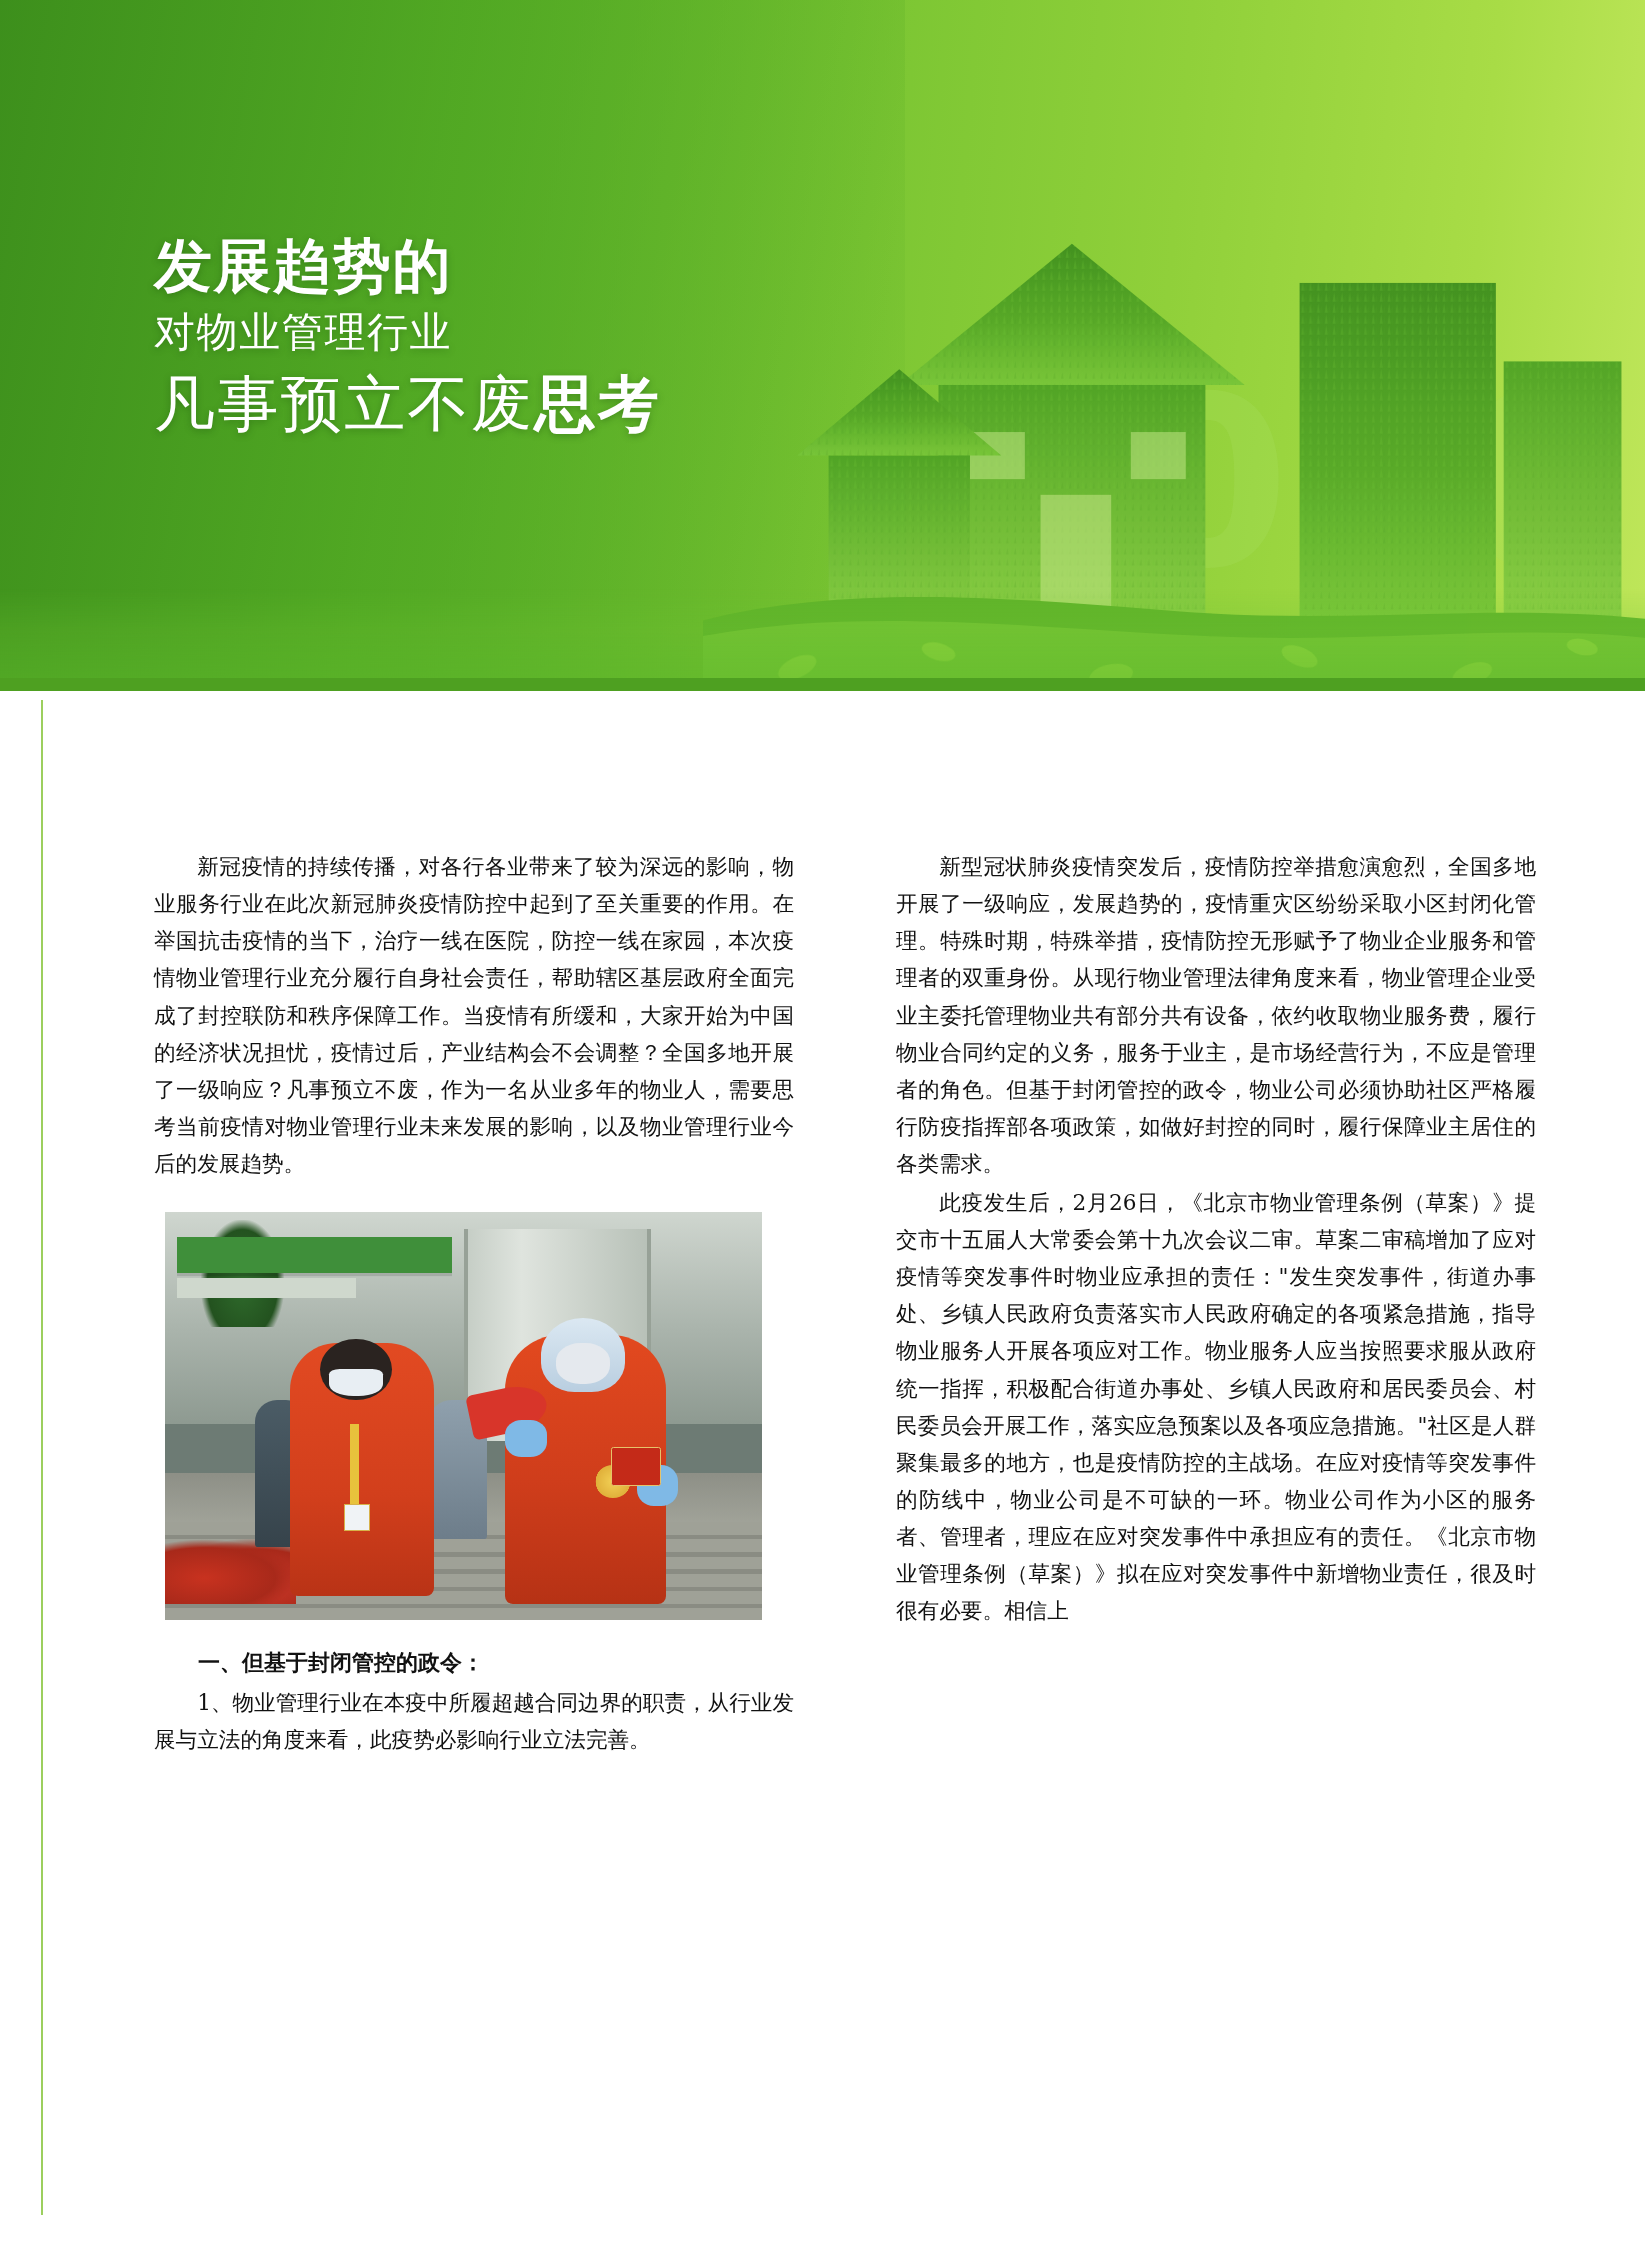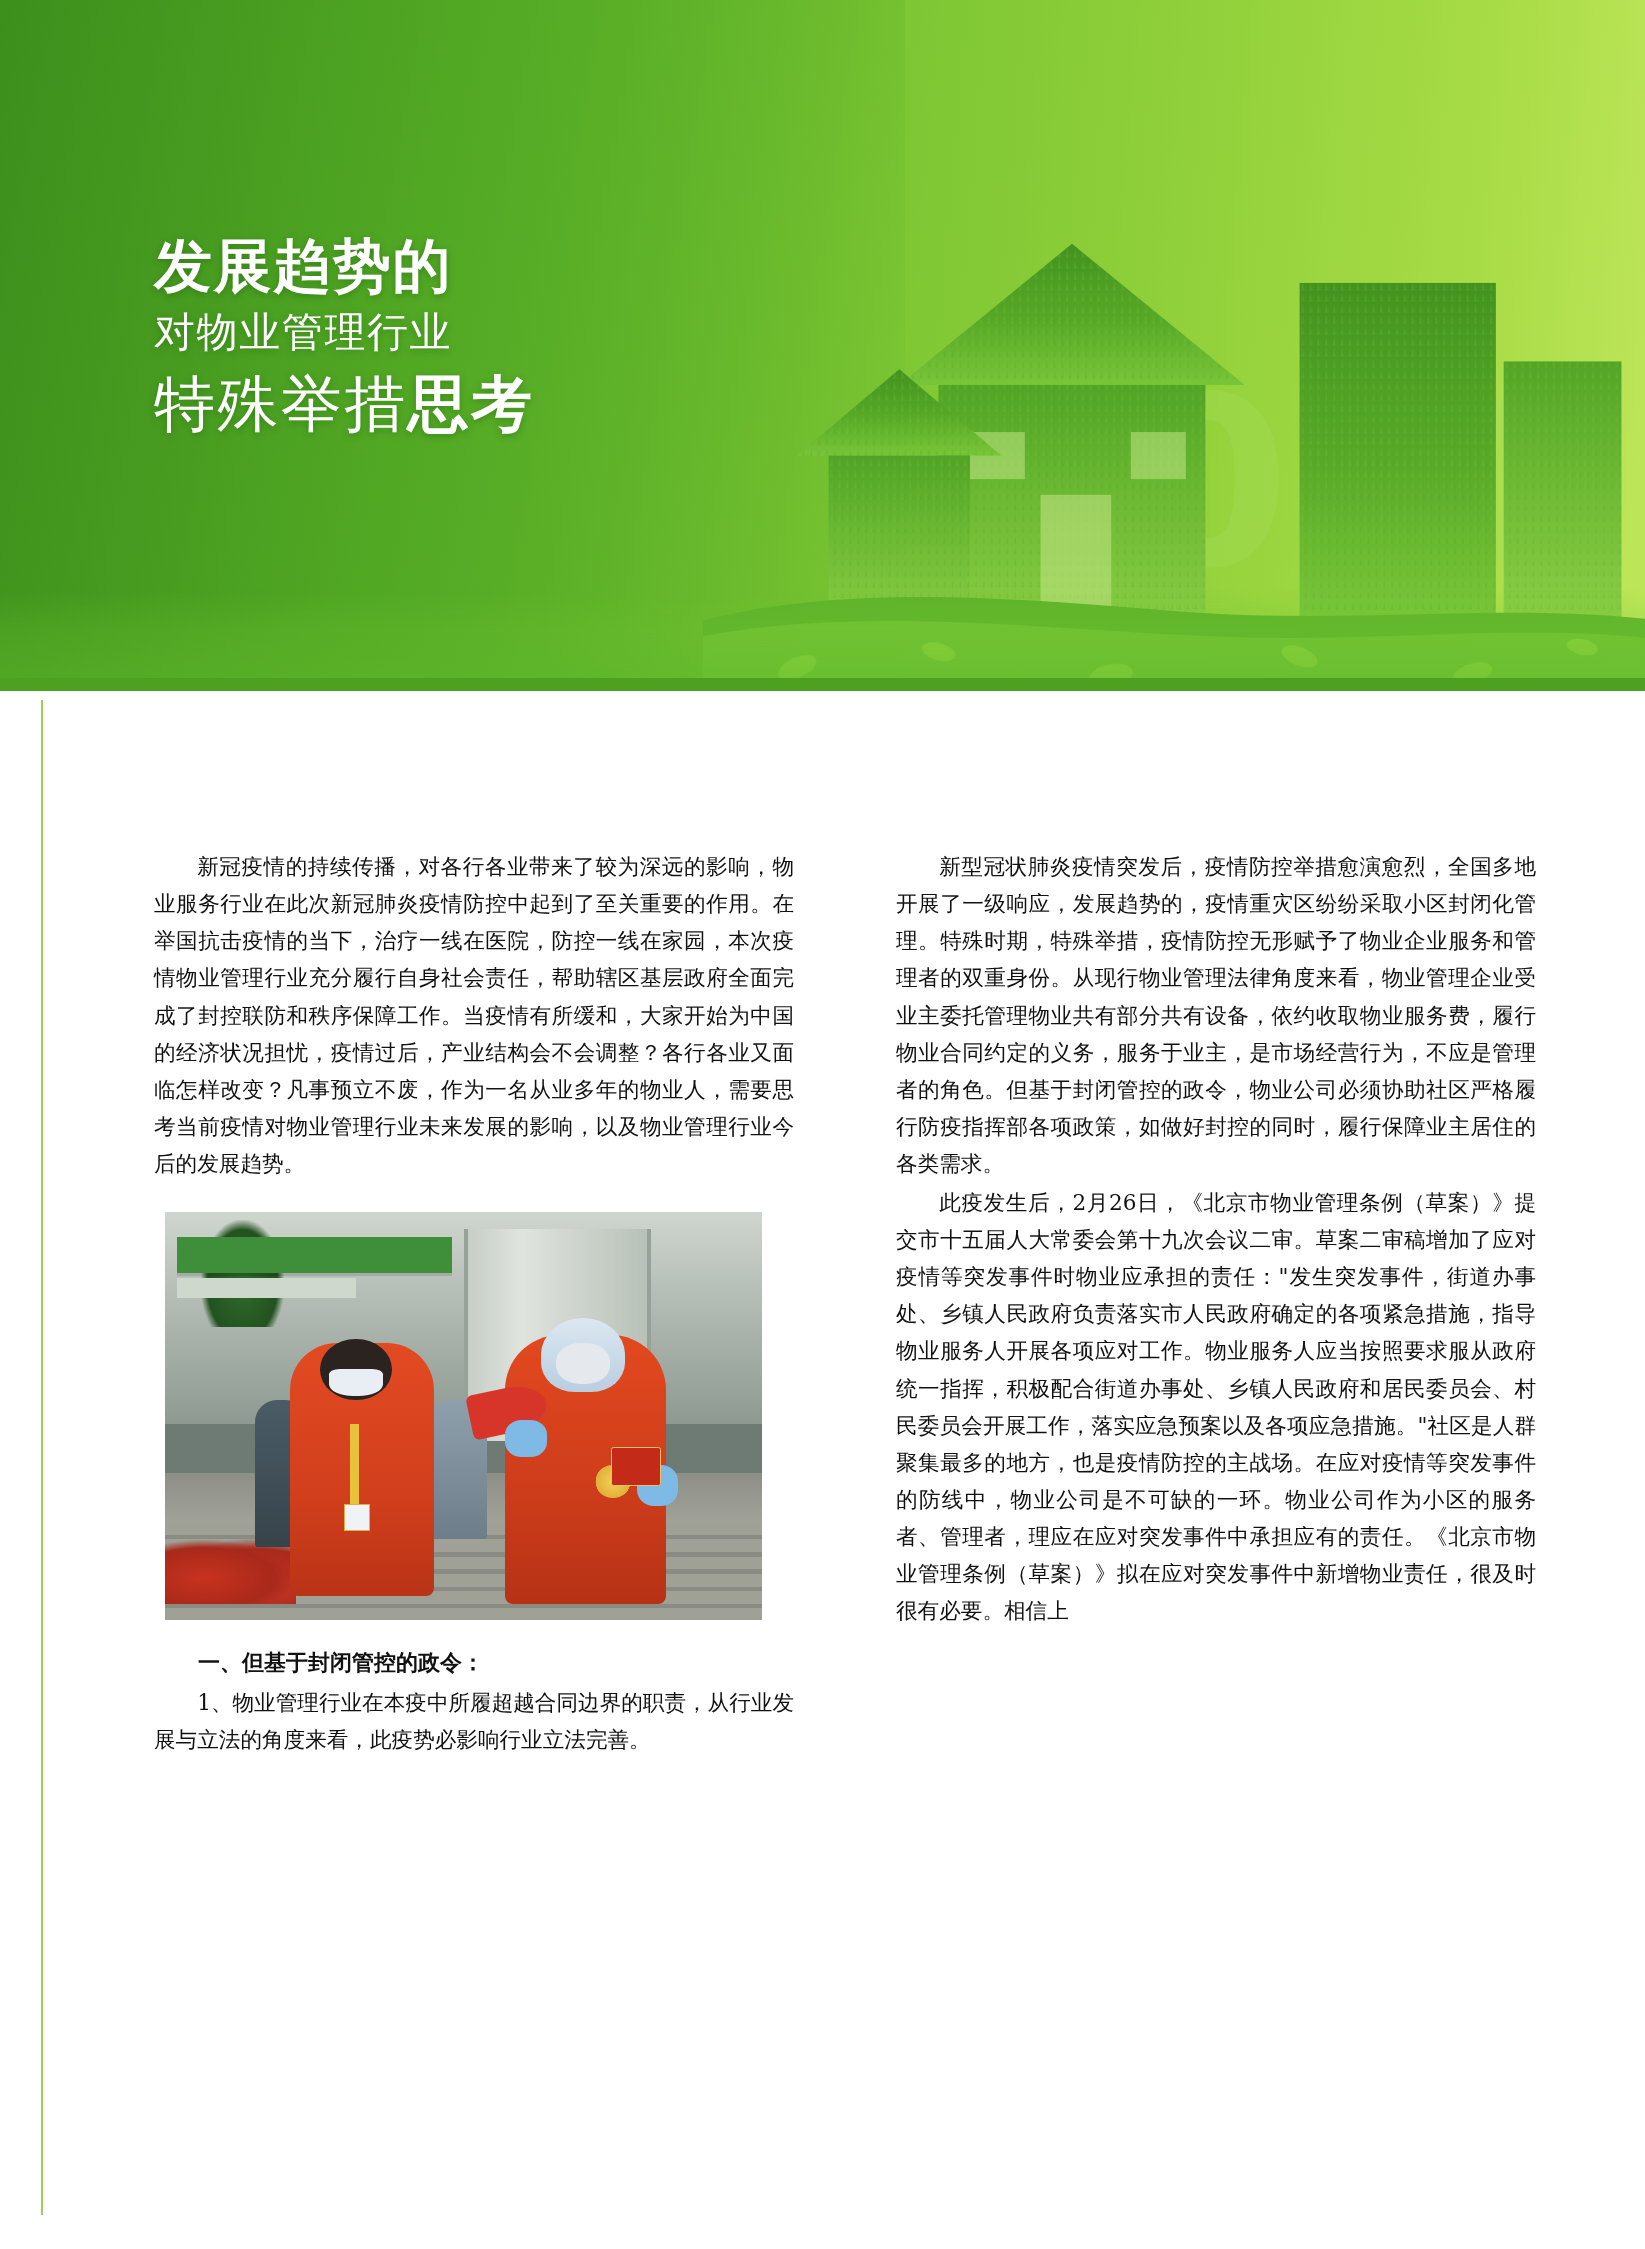--- a/index.html
+++ b/index.html
@@ -325,32 +325,32 @@
     </g>
   </svg>
 
   <div class="banner-fade-bottom"></div>
   <div class="banner-baseline"></div>
 
   <div class="title-block">
     <div class="title-line1">发展趋势的</div>
     <div class="title-line2">对物业管理行业</div>
     <div class="title-line3">
-      <span class="light">特殊举措</span><span>思考</span>
+      <span class="light">凡事预立不废</span><span>思考</span>
     </div>
   </div>
 </div>
 
 <div class="page-body">
   <div class="left-rule"></div>
 
   <div class="columns">
 
     <div class="col">
-      <p class="para">新冠疫情的持续传播，对各行各业带来了较为深远的影响，物业服务行业在此次新冠肺炎疫情防控中起到了至关重要的作用。在举国抗击疫情的当下，治疗一线在医院，防控一线在家园，本次疫情物业管理行业充分履行自身社会责任，帮助辖区基层政府全面完成了封控联防和秩序保障工作。当疫情有所缓和，大家开始为中国的经济状况担忧，疫情过后，产业结构会不会调整？各行各业又面临怎样改变？凡事预立不废，作为一名从业多年的物业人，需要思考当前疫情对物业管理行业未来发展的影响，以及物业管理行业今后的发展趋势。</p>
+      <p class="para">新冠疫情的持续传播，对各行各业带来了较为深远的影响，物业服务行业在此次新冠肺炎疫情防控中起到了至关重要的作用。在举国抗击疫情的当下，治疗一线在医院，防控一线在家园，本次疫情物业管理行业充分履行自身社会责任，帮助辖区基层政府全面完成了封控联防和秩序保障工作。当疫情有所缓和，大家开始为中国的经济状况担忧，疫情过后，产业结构会不会调整？全国多地开展了一级响应？凡事预立不废，作为一名从业多年的物业人，需要思考当前疫情对物业管理行业未来发展的影响，以及物业管理行业今后的发展趋势。</p>
 
       <div class="photo">
         <div class="ph-sky"></div>
         <div class="ph-building"></div>
         <div class="ph-tree"></div>
         <div class="ph-greenband"></div>
         <div class="ph-greenband2"></div>
         <div class="ph-doorframe"></div>
         <div class="ph-ground"></div>
         <div class="ph-steps"></div>

